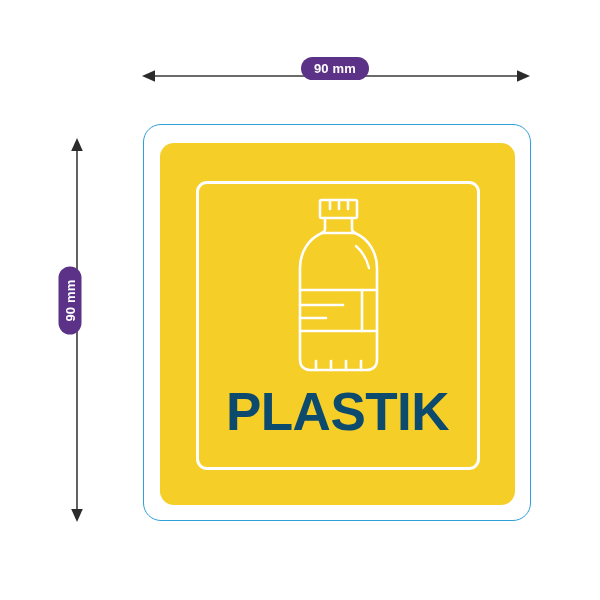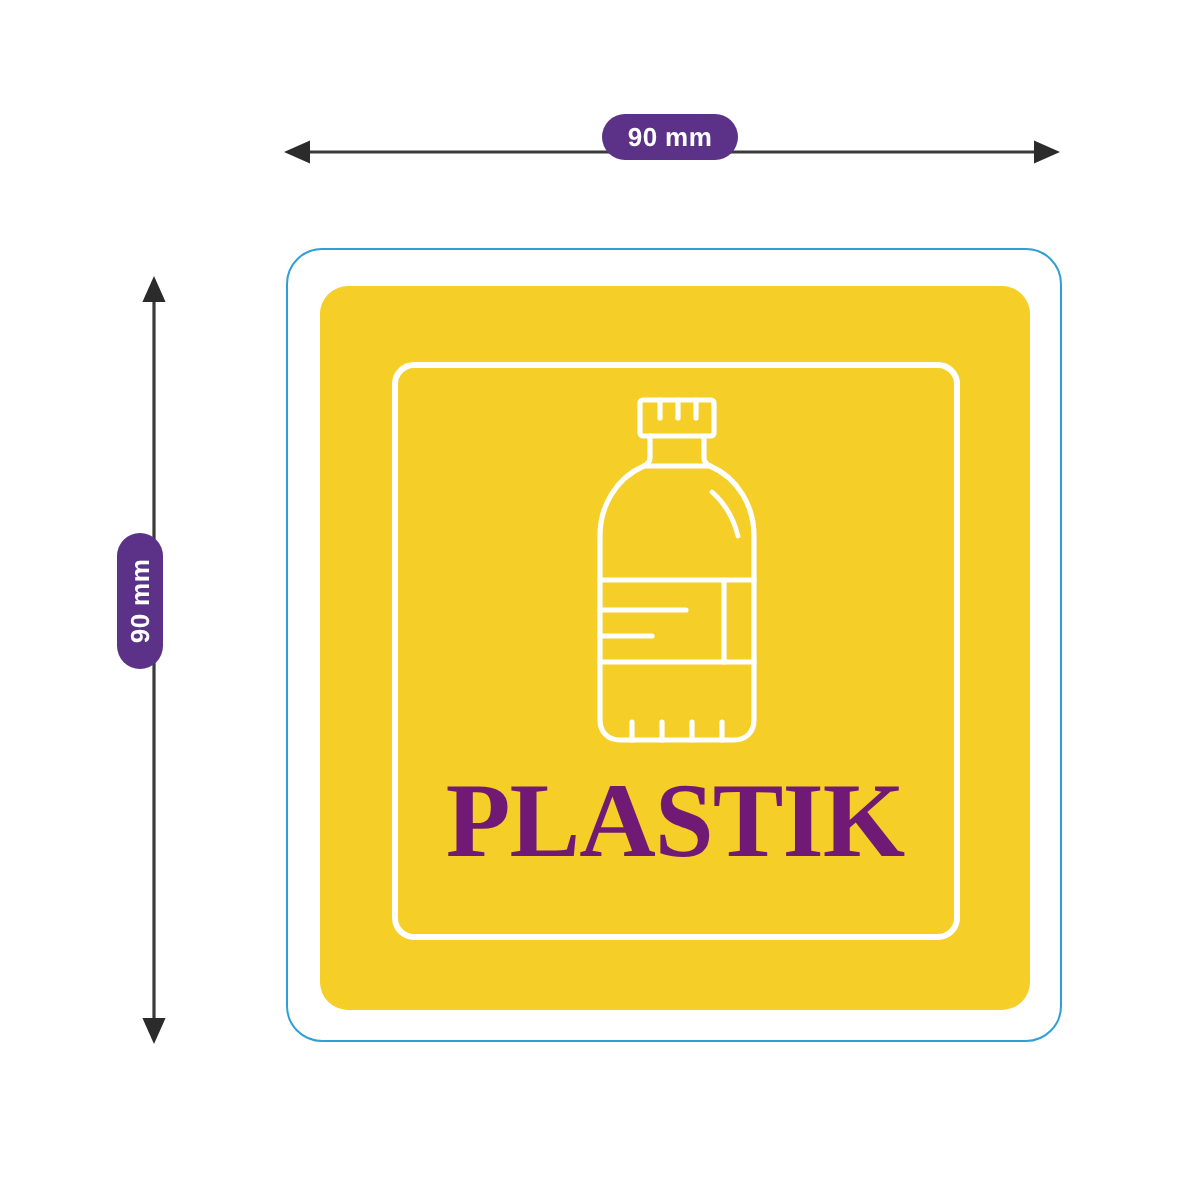--- a/index.html
+++ b/index.html
@@ -113,22 +113,22 @@
   }
   .bottle-icon svg { display: block; }
 
   
   .sticker-label {
     position: absolute;
     left: 0;
     top: 242px;
     width: 355px;
     text-align: center;
-    color: #701a75;
-    font-family: Liberation Serif, serif;
+    color: #0c4a6e;
+    font-family: Liberation Sans, sans-serif;
     font-weight: 700;
     font-size: 53px;
     letter-spacing: -0.5px;
     line-height: 1;
   }
 </style>
 </head>
 <body>
 
 <div id="stage">

